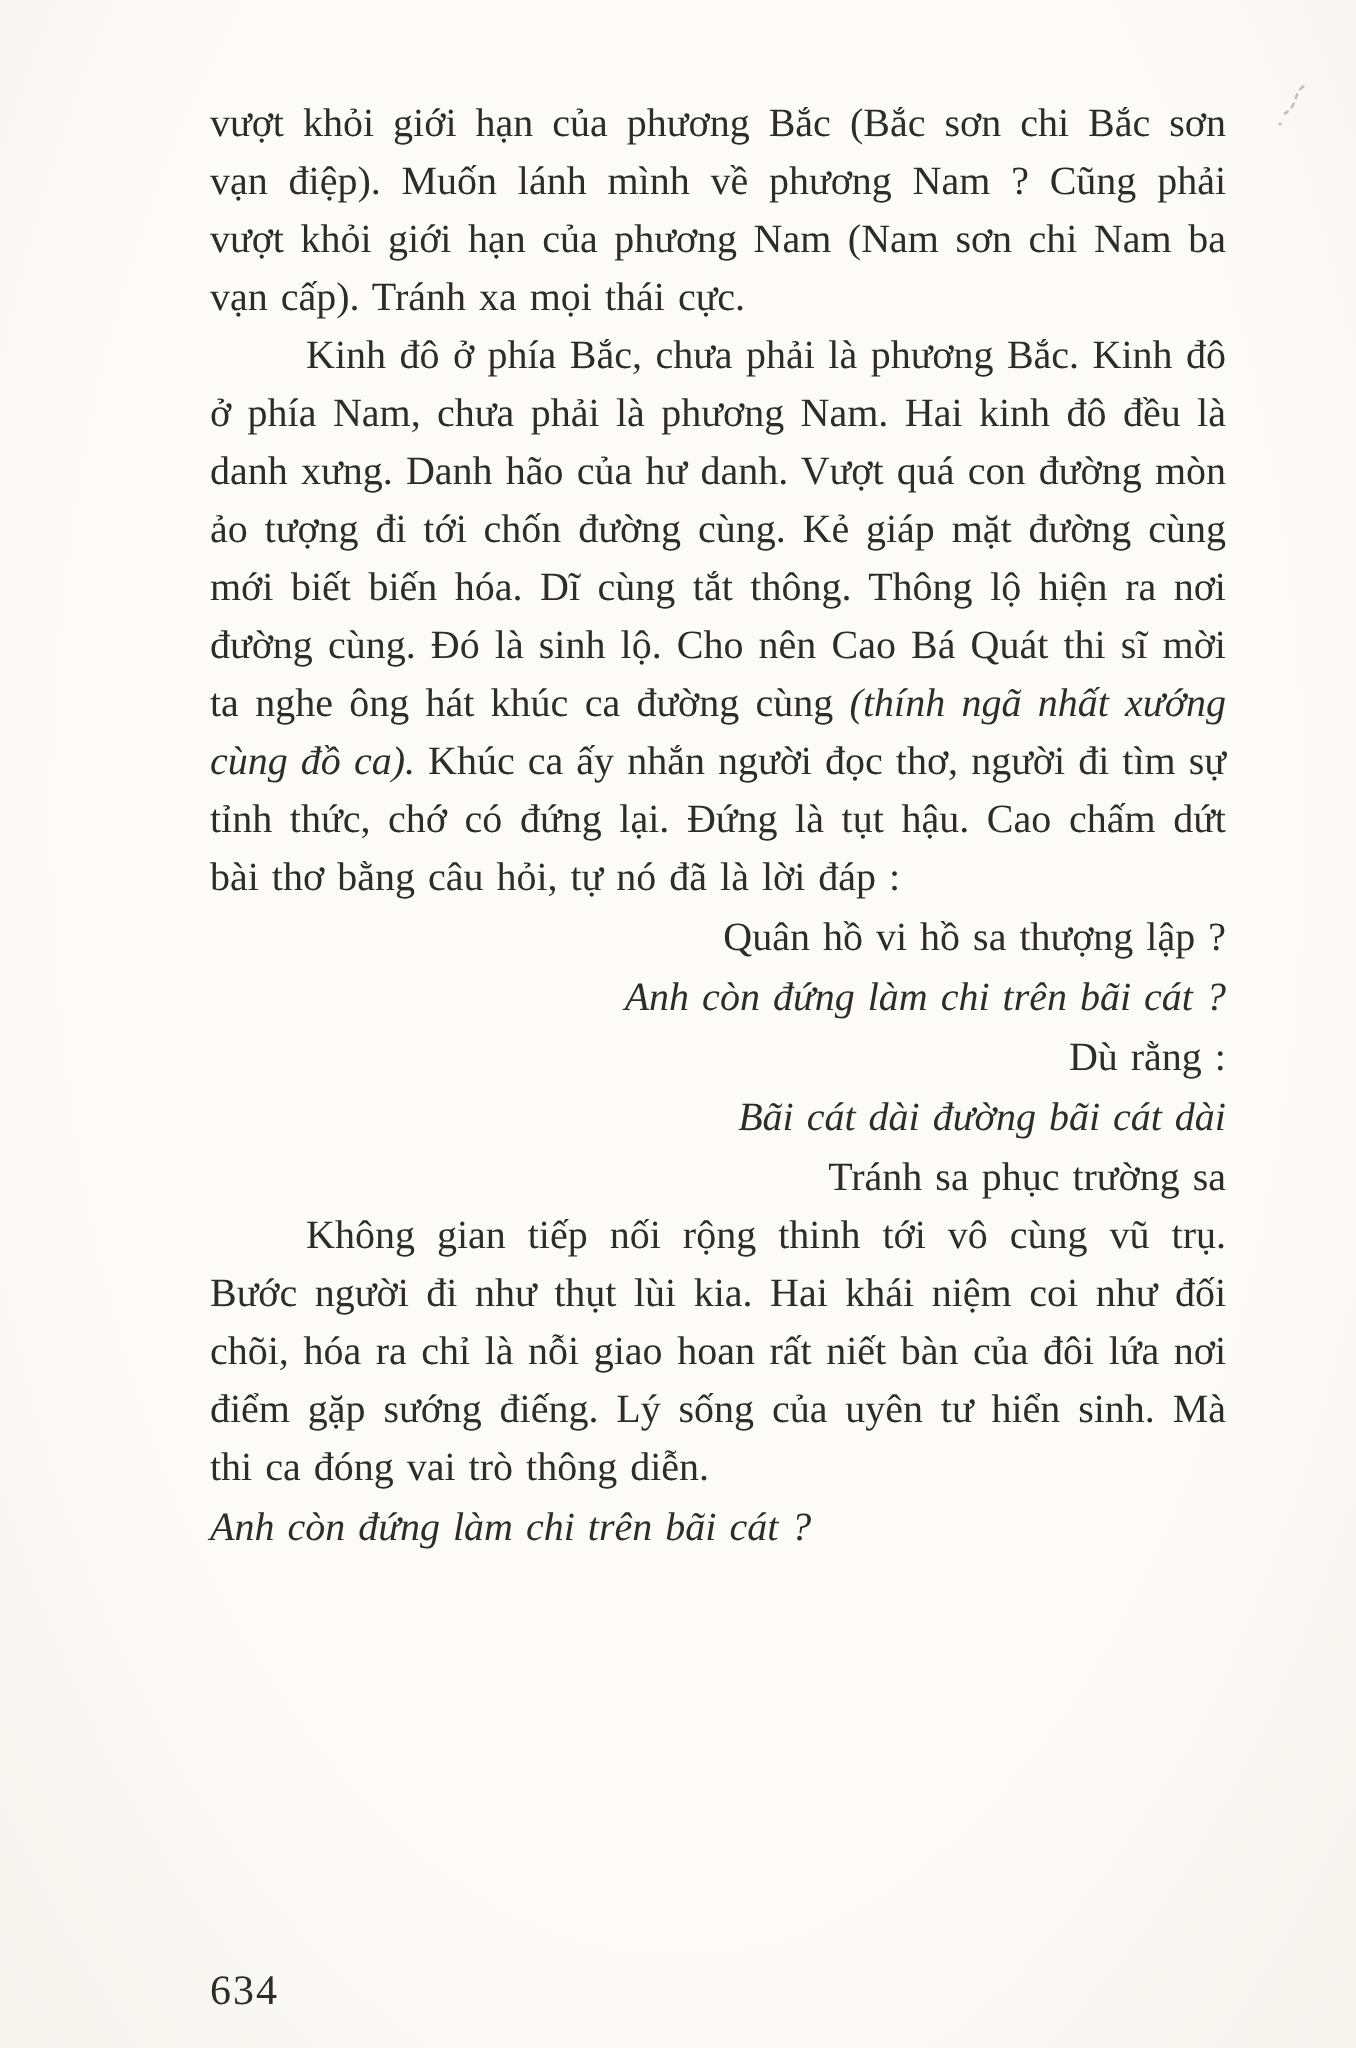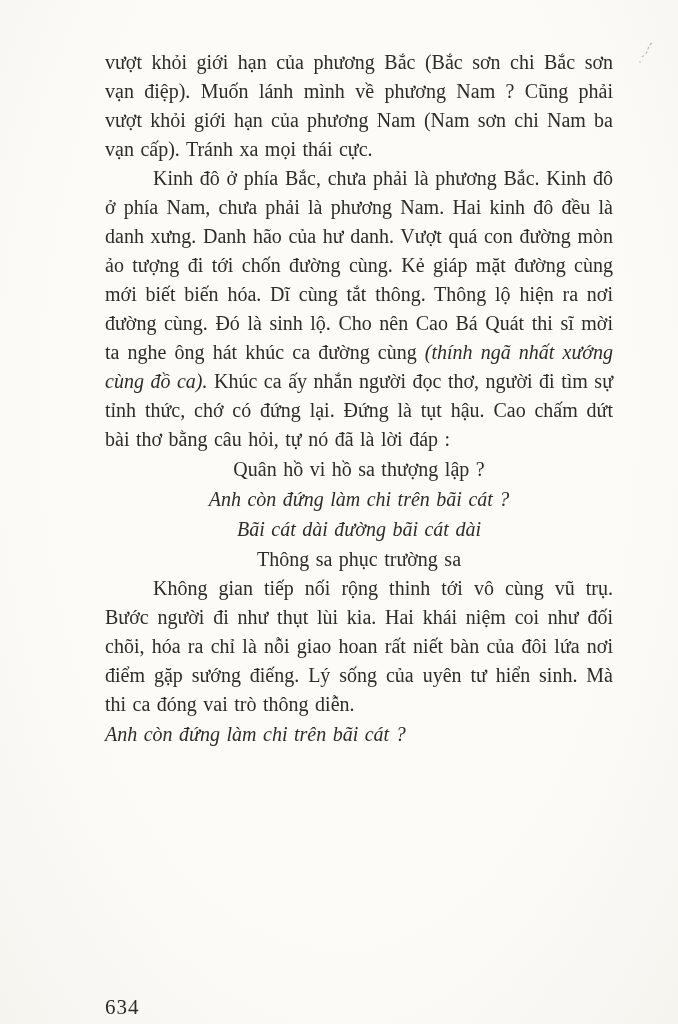--- a/index.html
+++ b/index.html
@@ -33,38 +33,37 @@
   .blk { word-spacing: 1.5px; }
   .paragraph {
     text-align: justify;
     margin-top: 15px;
   }
   .paragraph:first-child { margin-top: 0; }
   .indent { text-indent: 48px; }
   .verse {
     margin-top: 12px;
     margin-left: 50px;
-    text-align: center;
+    text-align: right;
     line-height: 30px;
   }
   .tight { margin-top: 0; }
   .refrain {
     margin-top: 14px;
     margin-left: 65px;
     line-height: 30px;
   }
   .it { font-style: italic; }
   .page-number {
     position: absolute;
     left: 105px;
     top: 981px;
     font-size: 21px;
     letter-spacing: 1px;
     color: #2e2c27;
-    margin-top: 12px;
   }
   .scan-artifact {
     position: absolute;
     top: 40px;
     left: 632px;
     width: 26px;
     height: 30px;
     opacity: 0.55;
   }
 </style>
@@ -76,20 +75,21 @@
   <svg class="scan-artifact" viewBox="0 0 26 30" xmlns="http://www.w3.org/2000/svg">
     <path d="M20 3 C 14 7, 18 12, 10 17" stroke="#8f8a80" stroke-width="1.2" fill="none" stroke-dasharray="3 2"></path>
     <circle cx="8" cy="22" r="0.8" fill="#8f8a80"></circle>
   </svg>
 
   <main class="text-block">
       <p class="blk paragraph"><span>vượt khỏi giới hạn của phương Bắc (Bắc sơn chi Bắc sơn vạn điệp). Muốn lánh mình về phương Nam ? Cũng phải vượt khỏi giới hạn của phương Nam (Nam sơn chi Nam ba vạn cấp). Tránh xa mọi thái cực.</span></p>
       <p class="blk paragraph indent"><span>Kinh đô ở phía Bắc, chưa phải là phương Bắc. Kinh đô ở phía Nam, chưa phải là phương Nam. Hai kinh đô đều là danh xưng. Danh hão của hư danh. Vượt quá con đường mòn ảo tượng đi tới chốn đường cùng. Kẻ giáp mặt đường cùng mới biết biến hóa. Dĩ cùng tắt thông. Thông lộ hiện ra nơi đường cùng. Đó là sinh lộ. Cho nên Cao Bá Quát thi sĩ mời ta nghe ông hát khúc ca đường cùng </span><span class="it">(thính ngã nhất xướng cùng đồ ca).</span><span> Khúc ca ấy nhắn người đọc thơ, người đi tìm sự tỉnh thức, chớ có đứng lại. Đứng là tụt hậu. Cao chấm dứt bài thơ bằng câu hỏi, tự nó đã là lời đáp :</span></p>
       <p class="blk verse"><span>Quân hồ vi hồ sa thượng lập ?</span></p>
       <p class="blk verse"><span class="it">Anh còn đứng làm chi trên bãi cát ?</span></p>
+      <p class="blk verse"><span>Dù rằng :</span></p>
       <p class="blk verse"><span class="it">Bãi cát dài đường bãi cát dài</span></p>
-      <p class="blk verse"><span>Thông sa phục trường sa</span></p>
+      <p class="blk verse"><span>Tránh sa phục trường sa</span></p>
       <p class="blk paragraph indent"><span>Không gian tiếp nối rộng thinh tới vô cùng vũ trụ. Bước người đi như thụt lùi kia. Hai khái niệm coi như đối chõi, hóa ra chỉ là nỗi giao hoan rất niết bàn của đôi lứa nơi điểm gặp sướng điếng. Lý sống của uyên tư hiển sinh. Mà thi ca đóng vai trò thông diễn.</span></p>
       <p class="blk refrain"><span class="it">Anh còn đứng làm chi trên bãi cát ?</span></p>
     </main>
 
   <div class="page-number">634</div>
 </div>
 
 </body></html>

